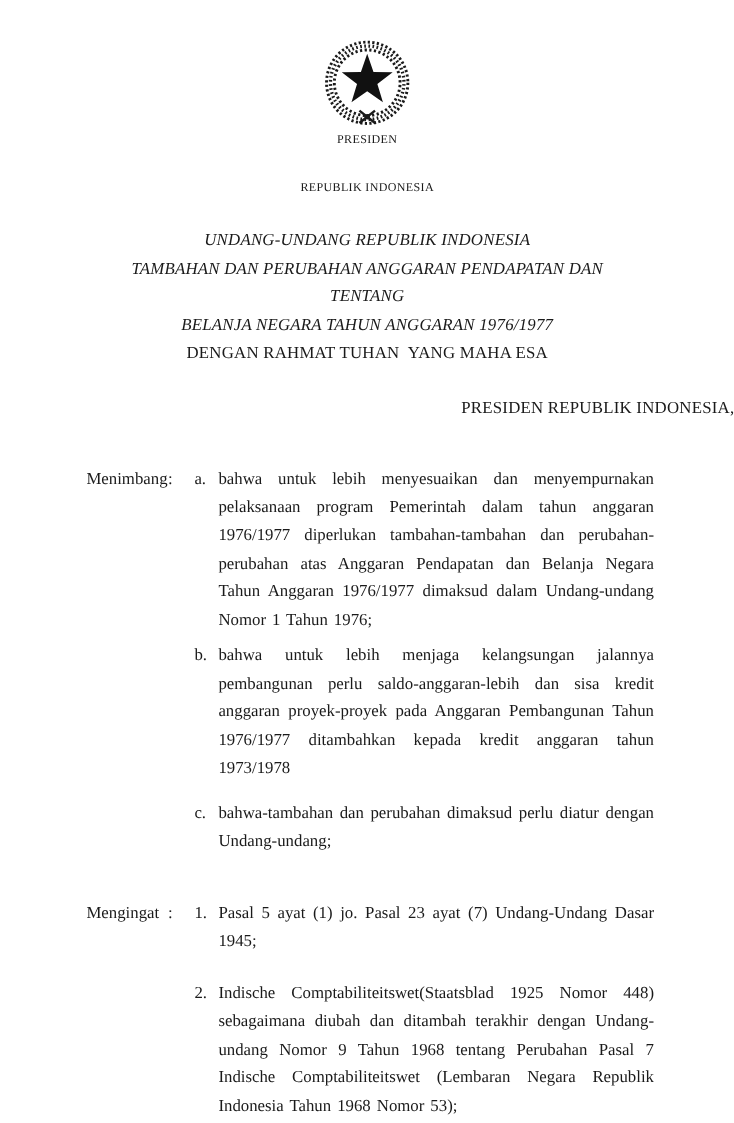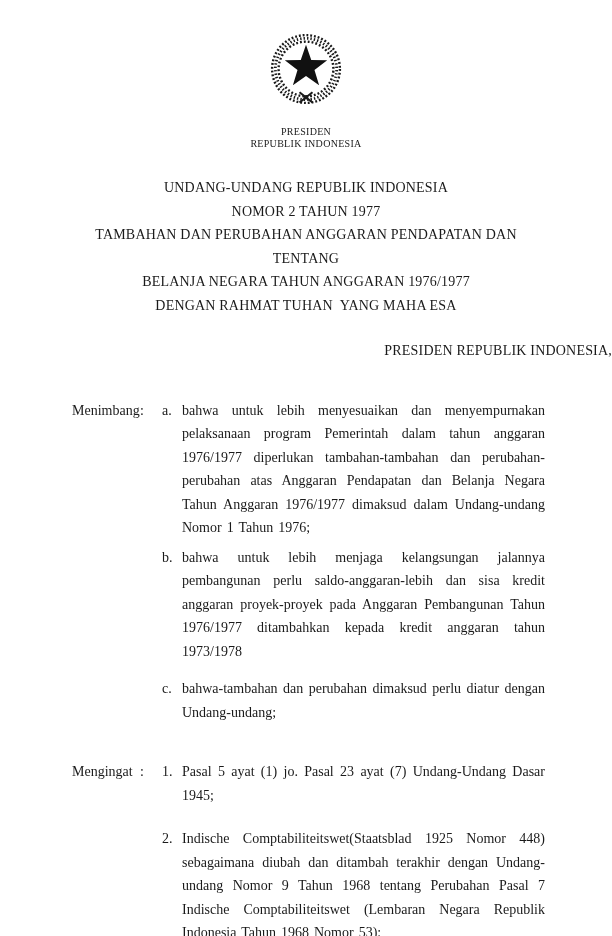--- a/index.html
+++ b/index.html
@@ -13,26 +13,26 @@
     color: #1a1a1a;
     font-family: "Liberation Serif", "DejaVu Serif", serif;
     font-size: 14px;
     padding-top: 30px;
     overflow: hidden;
   }
 
   
   .letterhead { text-align: center; }
   .seal { display: block; margin: 0 auto; width: 84px; height: 78px; }
-  .org-line { font-size: 10px; line-height: 12px; letter-spacing: 0.3px; }
-  .org-line.first { margin-top: 18px; }
+  .org-line { font-size: 10px; line-height: 12px; letter-spacing: 0.3px; margin-top: 28px; }
+  .org-line.first { margin-top: 3px; }
 
   
   .title-block { margin-top: 26px; text-align: center; }
-  .title-block div { line-height: 23.5px; letter-spacing: 0.2px; }
+  .title-block div { line-height: 23.5px; letter-spacing: 0.2px; font-style: italic; }
 
   .invocation {
     text-align: center;
     line-height: 23.5px;
     white-space: pre;
     letter-spacing: 0.2px;
   }
   .authority {
     margin-top: 22px;
     text-align: right;
@@ -83,21 +83,20 @@
 
       <path d="M-7,25 L7,36 M7,25 L-7,36" stroke="#1a1a1a" stroke-width="2.2" fill="none"></path>
       <circle cx="0" cy="30.5" r="2.4" fill="#1a1a1a"></circle>
     </svg>
     <div class="org-line first">PRESIDEN</div>
     <div class="org-line">REPUBLIK INDONESIA</div>
   </div>
 
   <div class="title-block">
     <div>UNDANG-UNDANG REPUBLIK INDONESIA</div>
-    <div>NOMOR 2 TAHUN 1977</div>
     <div>TAMBAHAN DAN PERUBAHAN ANGGARAN PENDAPATAN DAN</div>
     <div>TENTANG</div>
     <div>BELANJA NEGARA TAHUN ANGGARAN 1976/1977</div>
   </div>
 
   <div class="invocation">DENGAN RAHMAT TUHAN  YANG MAHA ESA</div>
 
   <div class="authority">PRESIDEN REPUBLIK INDONESIA,</div>
 
   <div class="section menimbang">

